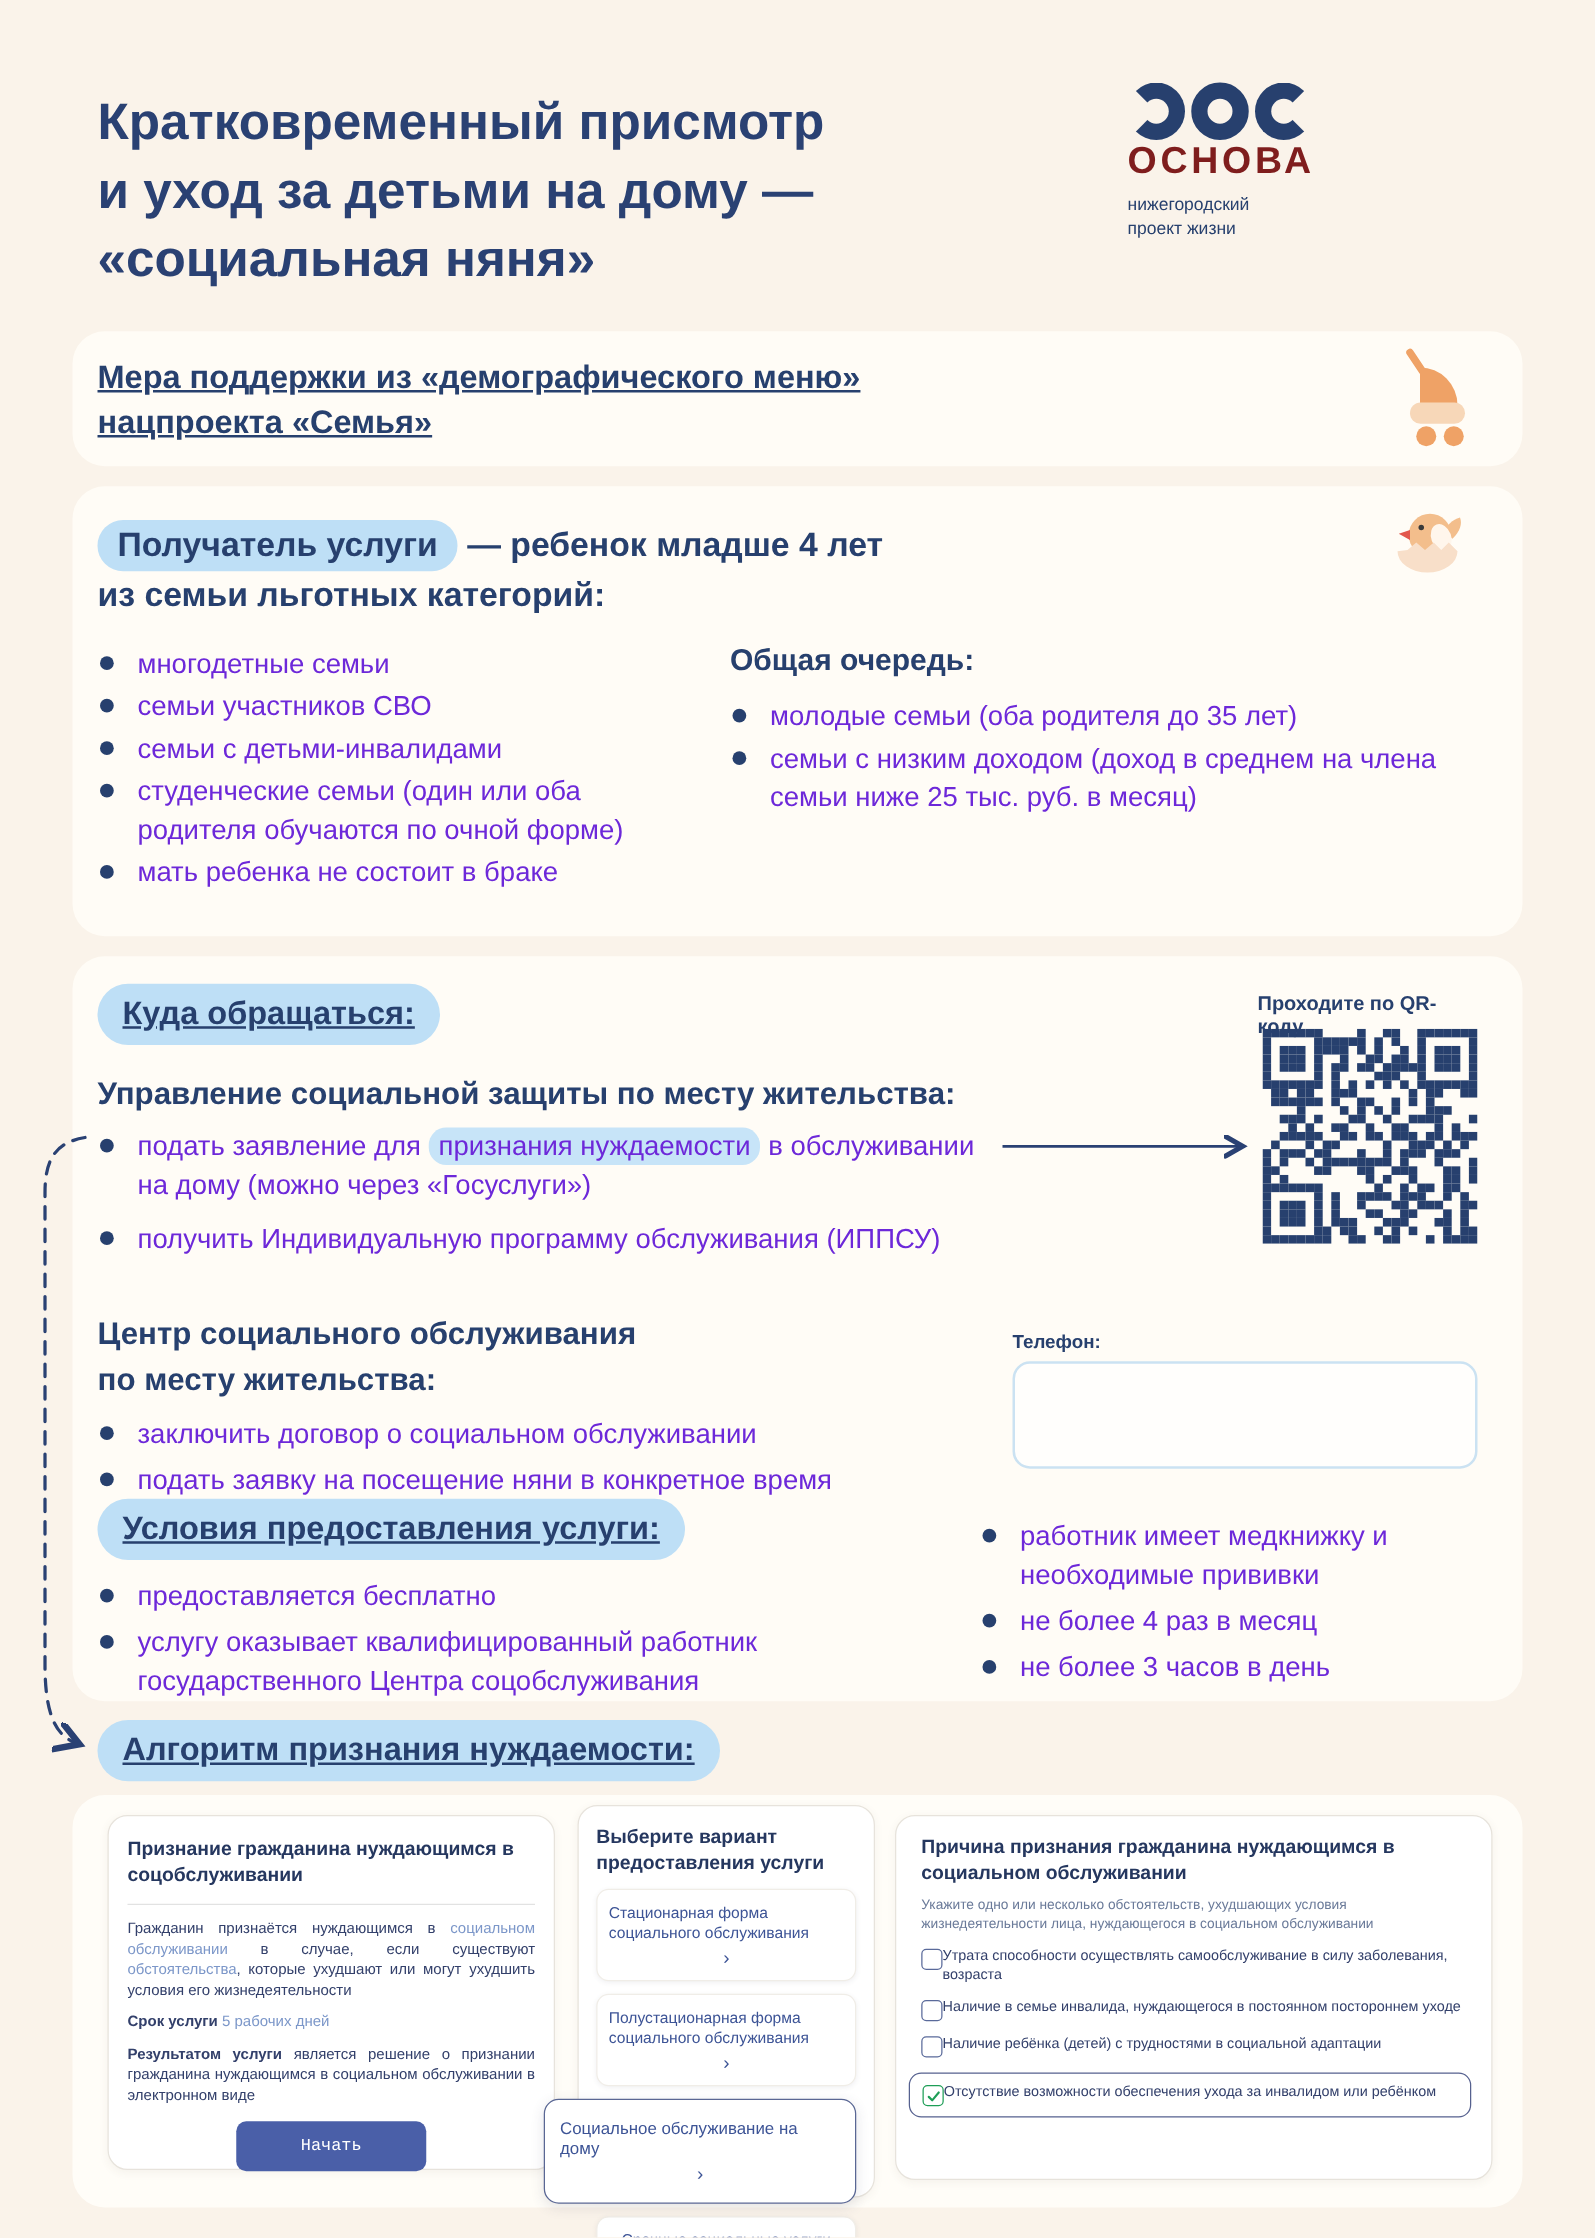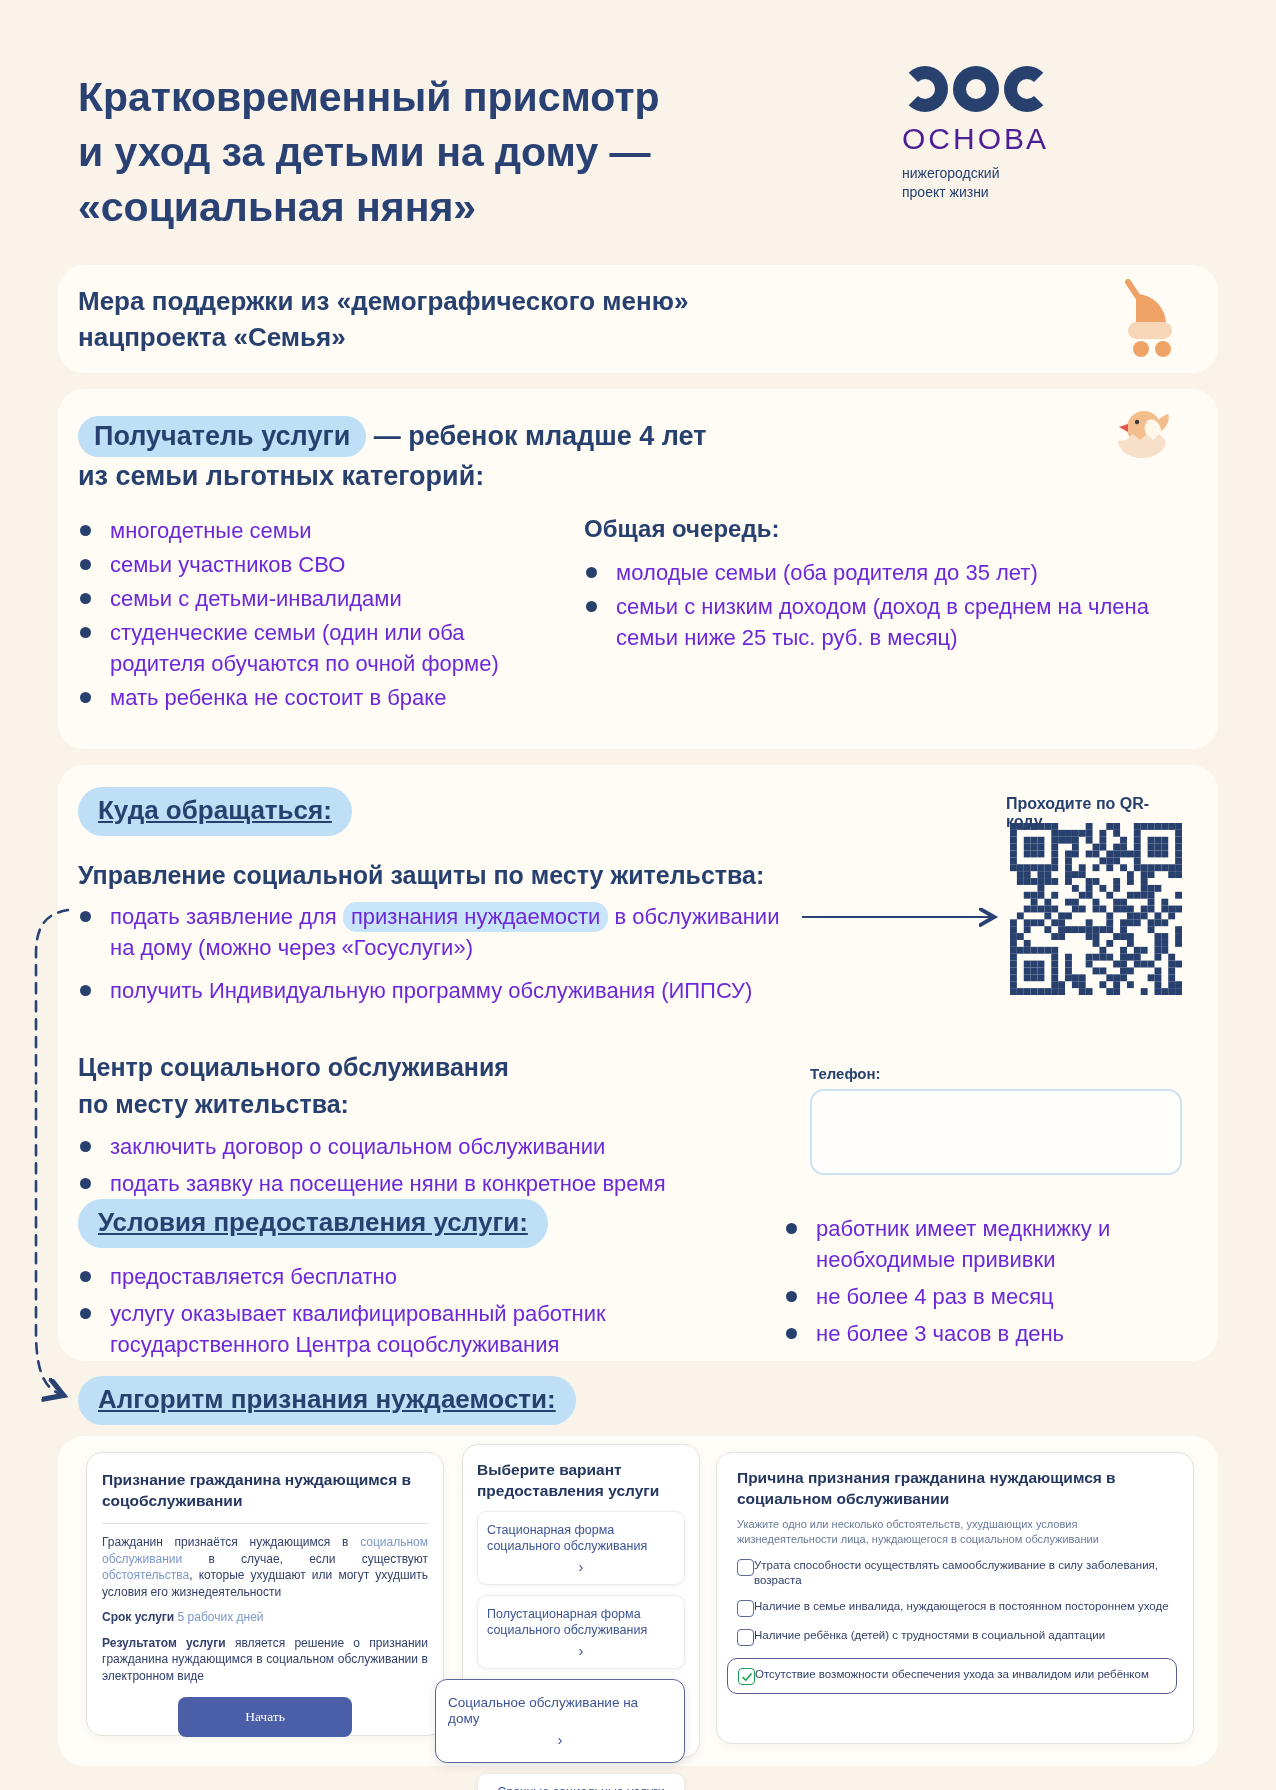--- a/index.html
+++ b/index.html
@@ -8,27 +8,27 @@
           font-family:"Liberation Sans", sans-serif; color:#27406E; overflow:hidden; }
 
   
   .title { position:absolute; left:78px; top:70px; font-size:41px; line-height:55px;
            font-weight:700; color:#2A4173; }
   .logo { position:absolute; left:902px; top:66px; width:250px; }
   .logo-mark { display:flex; gap:5px; align-items:center; }
   .ring { width:46px; height:46px; border:13px solid #27406E; border-radius:50%; }
   .ring.gap-left { border-left-color:transparent; transform:rotate(0deg); }
   .ring.gap-right { border-right-color:transparent; }
-  .logo-name { margin-top:10px; font-size:30px; font-weight:400; letter-spacing:3px; color:#4c1d95; }
+  .logo-name { margin-top:0; font-size:30px; font-weight:700; letter-spacing:3px; color:#7f1d1d; }
   .logo-sub { margin-top:8px; font-size:14px; line-height:19px; font-weight:500; }
 
   
   .card { position:absolute; left:58px; width:1160px; background:#FFFCF6; border-radius:26px; }
   .card1 { top:265px; height:108px; display:flex; align-items:center;
-           justify-content:space-between; padding:0 34px 0 20px; }
+           justify-content:space-between; padding:0 34px 0 20px;text-decoration:underline; }
   .card1-text { font-size:26px; line-height:36px; font-weight:700; }
 
   .card2 { top:389px; height:360px; padding:26px 20px; }
   .h2line { font-size:27px; line-height:42px; font-weight:700; }
   .h2line2 { font-size:27px; line-height:38px; font-weight:700; }
   .hl-inline { background:#BEDFF6; border-radius:24px; padding:5px 16px 6px; }
   .chick-icon { position:absolute; right:40px; top:12px; }
   .cols { display:flex; margin-top:20px; }
   .col-left { width:478px; }
   .col-right { margin-left:28px; width:610px; }
@@ -70,22 +70,22 @@
            box-shadow:0 2px 8px rgba(80,70,50,0.06); color:#2B3A64; }
   .gcard.a { left:28px; top:16px; width:358px; height:284px; padding:16px 15px; }
   .gcard.b { left:404px; top:8px; width:238px; height:314px; padding:14px; }
   .gcard.c { left:658px; top:16px; width:478px; height:292px; padding:14px 20px; }
   .gtitle { font-size:15.5px; line-height:21px; font-weight:700; color:#25375F; }
   .gdivider { height:1px; background:#E2E2E2; margin:12px 0 10px; }
   .gtext { font-size:12px; line-height:16.5px; color:#33406B; text-align:justify; }
   .glink { color:#7C97C9; }
   .gline { margin-top:9px; font-size:12px; line-height:16.5px; color:#33406B; }
   .gbold { font-weight:700; }
-  .gbtn { display:block; margin:13px auto 0; width:174px; height:40px; background:#4A5FA8;
-          color:#FFFFFF; border:none; border-radius:8px; font-size:13.5px; font-family:Liberation Serif, serif;
+  .gbtn { display:block; margin:13px auto 0; width:152px; height:40px; background:#4A5FA8;
+          color:#FFFFFF; border:none; border-radius:8px; font-size:13.5px; font-family:Liberation Mono, monospace;
           cursor:pointer;text-align:center; }
   .opt { display:flex; justify-content:space-between; align-items:center; gap:6px;
          border:1px solid #F0EDE7; box-shadow:0 1px 4px rgba(60,60,90,0.07); border-radius:10px;
          padding:10px 9px; margin-top:10px; font-size:12.5px; line-height:16px; color:#3D5496;
          background:#fff; cursor:pointer;flex-direction:column; }
   .chev { color:#3D5496; font-size:15px; line-height:14px; flex:0 0 auto; }
   .opt.selected { position:relative; margin-left:-42px; width:calc(100% + 42px);
                   border:1.5px solid #5A6794; padding:15px 12px; font-size:13.5px;
                   border-radius:12px; box-shadow:0 3px 10px rgba(60,60,90,0.12); z-index:3; }
   .gsub { font-size:11px; line-height:15px; color:#6A7A99; margin-top:8px; }

